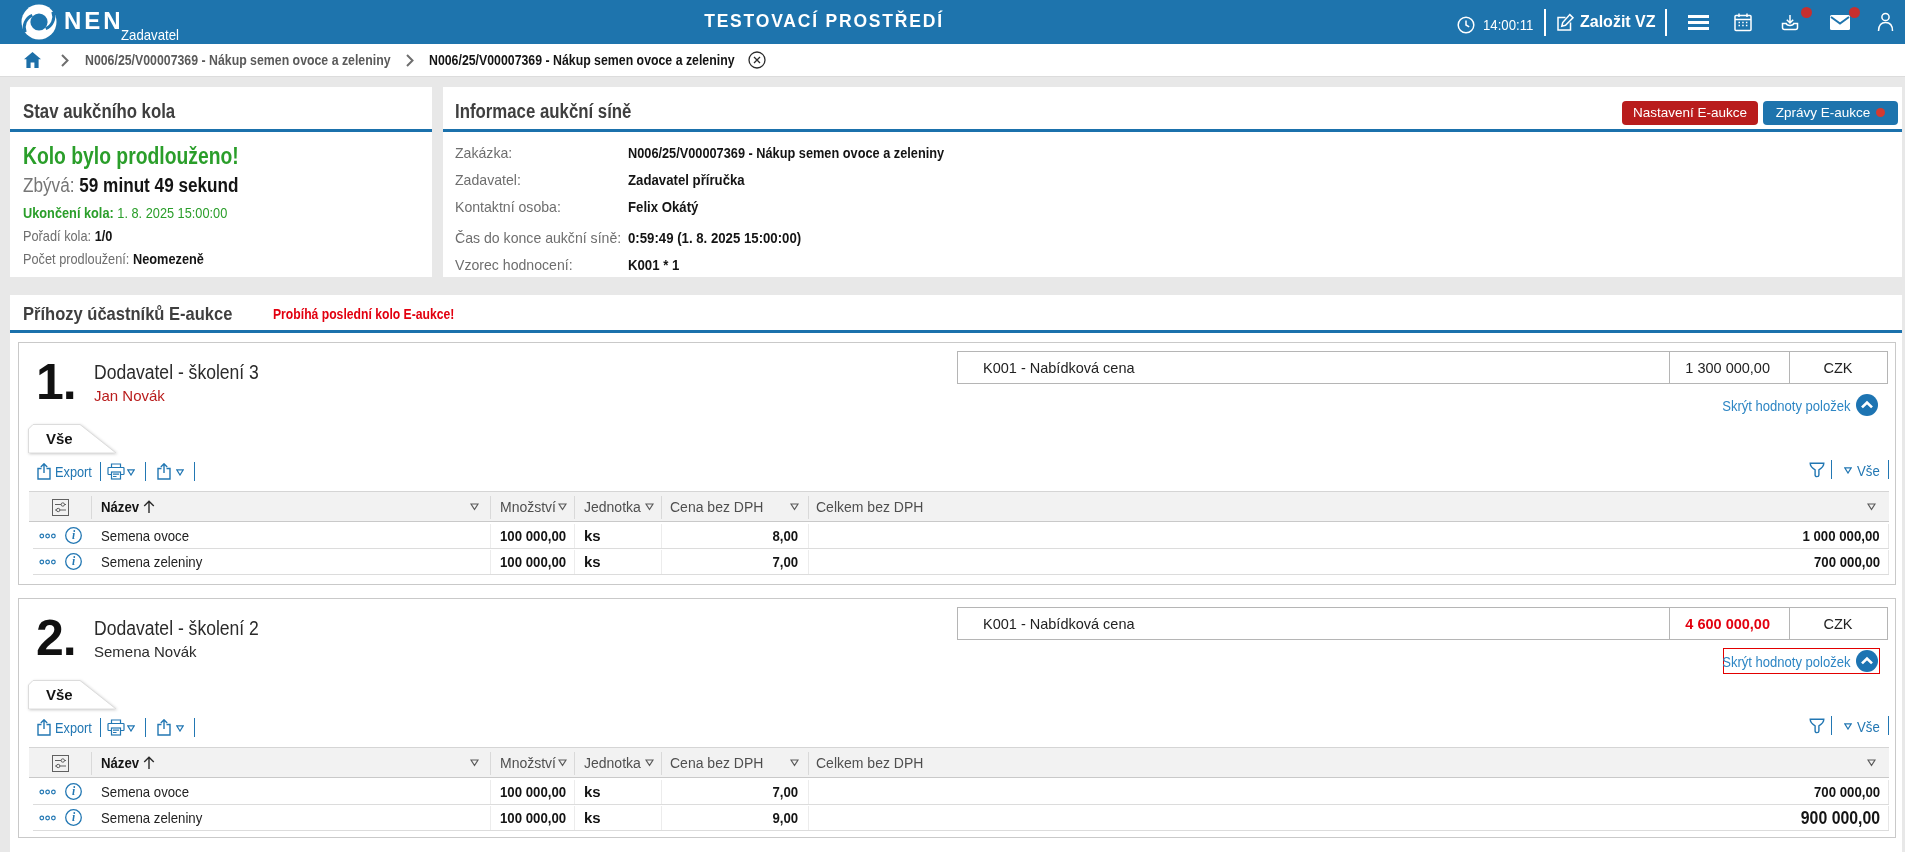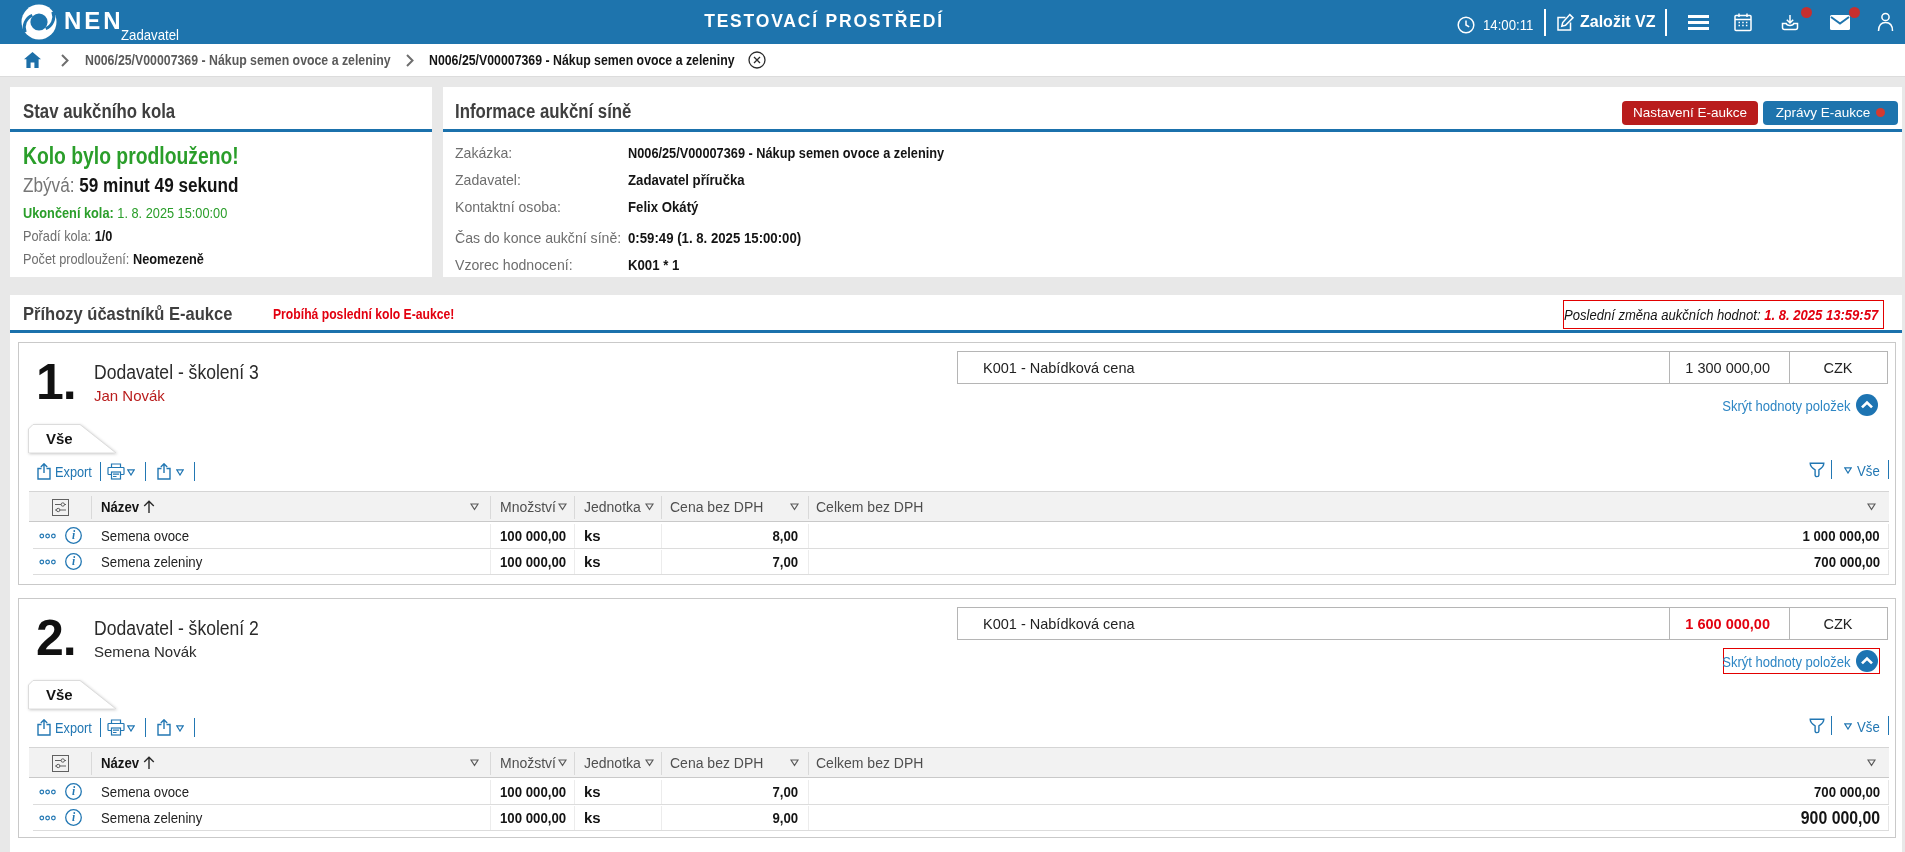--- a/index.html
+++ b/index.html
@@ -118,21 +118,20 @@
   <div class="abs cx94" style="left:12px;top:170px;font-size:15px;line-height:16px;color:#6e6e6e;">Vzorec hodnocení:</div>
   <div class="abs cx88" style="left:185px;top:170px;font-size:15px;line-height:16px;font-weight:700;color:#141414;">K001 * 1</div>
 </div>
 
 <div class="abs" style="left:1622px;top:101px;width:136px;height:24px;background:#b91c1c;border-radius:4px;color:#fff;font-size:13.5px;line-height:24px;text-align:center;">Nastavení E-aukce</div>
 <div class="abs" style="left:1763px;top:101px;width:135px;height:24px;background:#1e74ad;border-radius:4px;color:#fff;font-size:13.5px;line-height:24px;text-align:center;">Zprávy E-aukce<span style="display:inline-block;width:9px;height:9px;border-radius:50%;background:#d43a2f;margin-left:6px;vertical-align:0px;"></span></div>
 
 <div class="panel" style="left:10px;top:295px;width:1892px;height:557px;">
   <div class="abs cx87" style="left:13px;top:9px;font-size:19px;line-height:20px;font-weight:700;color:#3f3f3f;">Příhozy účastníků E-aukce</div>
   <div class="abs cx84" style="left:263px;top:12px;font-size:14.5px;line-height:15px;font-weight:700;color:#e2000f;">Probíhá poslední kolo E-aukce!</div>
-  <div class="abs" style="left:1553px;top:5px;width:321px;height:29px;border:1px solid #e20000;font-size:15px;line-height:27px;font-style:italic;color:#141414;text-align:center;white-space:nowrap;"><span class="cx87" style="display:inline-block;">Poslední změna aukčních hodnot: <span style="color:#e2000f;font-weight:700;">1. 8. 2025 13:59:57</span></span></div>
   <div class="bluebar" style="left:0;top:35px;width:1892px;"></div>
 </div>
 
 <div class="abs card" style="left:18px;top:342px;width:1878px;height:243px;background:#fff;border:1px solid #c9c9c9;">
   <div class="abs" style="left:17px;top:14px;font-size:50px;line-height:50px;font-weight:700;color:#111;letter-spacing:-1px;">1.</div>
   <div class="abs cx90" style="left:75px;top:19px;font-size:19.5px;line-height:21px;color:#2b2b2b;">Dodavatel - školení 3</div>
   <div class="abs" style="left:75px;top:45px;font-size:15px;line-height:16px;color:#b91c1c;">Jan Novák</div>
 
   <div class="abs" style="left:938px;top:8px;width:931px;height:33px;border:1px solid #b5b5b5;">
     <div class="abs" style="left:25px;top:8px;font-size:14.5px;line-height:16px;color:#222;">K001 - Nabídková cena</div>
@@ -288,21 +287,21 @@
 </div>
 
 <div class="abs card" style="left:18px;top:598px;width:1878px;height:240px;background:#fff;border:1px solid #c9c9c9;">
   <div class="abs" style="left:17px;top:14px;font-size:50px;line-height:50px;font-weight:700;color:#111;letter-spacing:-1px;">2.</div>
   <div class="abs cx90" style="left:75px;top:19px;font-size:19.5px;line-height:21px;color:#2b2b2b;">Dodavatel - školení 2</div>
   <div class="abs" style="left:75px;top:45px;font-size:15px;line-height:16px;color:#2b2b2b;">Semena Novák</div>
 
   <div class="abs" style="left:938px;top:8px;width:931px;height:33px;border:1px solid #b5b5b5;">
     <div class="abs" style="left:25px;top:8px;font-size:14.5px;line-height:16px;color:#222;">K001 - Nabídková cena</div>
     <div class="abs" style="left:711px;top:0;width:1px;height:31px;background:#b5b5b5;"></div>
-    <div class="abs" style="left:711px;top:8px;width:101px;font-size:14.5px;line-height:16px;color:#e2000f;font-weight:700;text-align:right;">1 600 000,00</div>
+    <div class="abs" style="left:711px;top:8px;width:101px;font-size:14.5px;line-height:16px;color:#e2000f;font-weight:700;text-align:right;">4 600 000,00</div>
     <div class="abs" style="left:831px;top:0;width:1px;height:31px;background:#b5b5b5;"></div>
     <div class="abs" style="left:831px;top:8px;width:98px;font-size:14.5px;line-height:16px;color:#222;text-align:center;">CZK</div>
   </div>
 
   <div class="abs" style="left:1704px;top:49px;width:157px;height:26px;border:1px solid #e20000;"></div>
   <div class="abs" style="left:1500px;top:54px;width:332px;text-align:right;font-size:15px;line-height:17px;color:#2e86c4;"><span class="cxr87" style="display:inline-block;">Skrýt hodnoty položek</span></div>
   <svg class="abs" style="left:1837px;top:51px;" width="22" height="22" viewBox="0 0 22 22">
     <circle cx="11" cy="11" r="11" fill="#1d74b2"></circle>
     <path d="M6 13.4 L11 8.6 L16 13.4" fill="none" stroke="#fff" stroke-width="2.7"></path>
   </svg>

